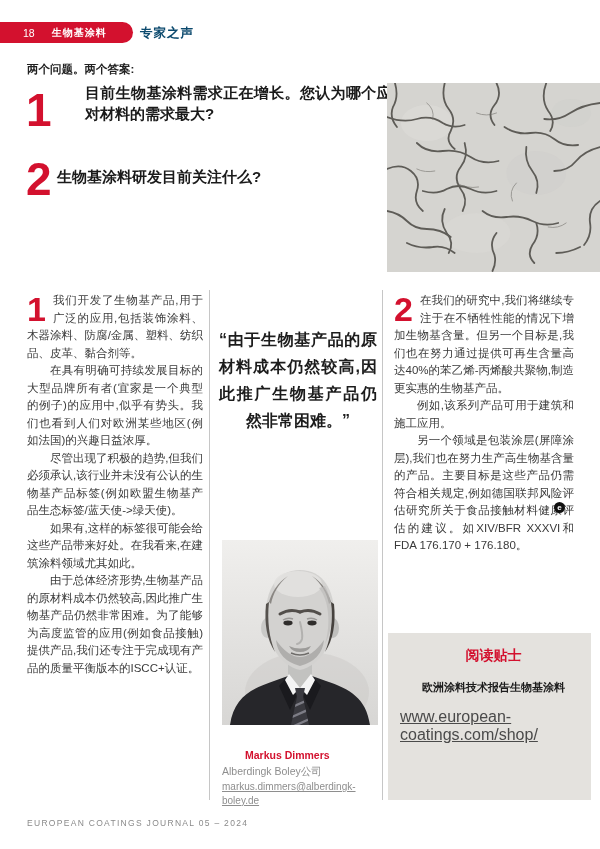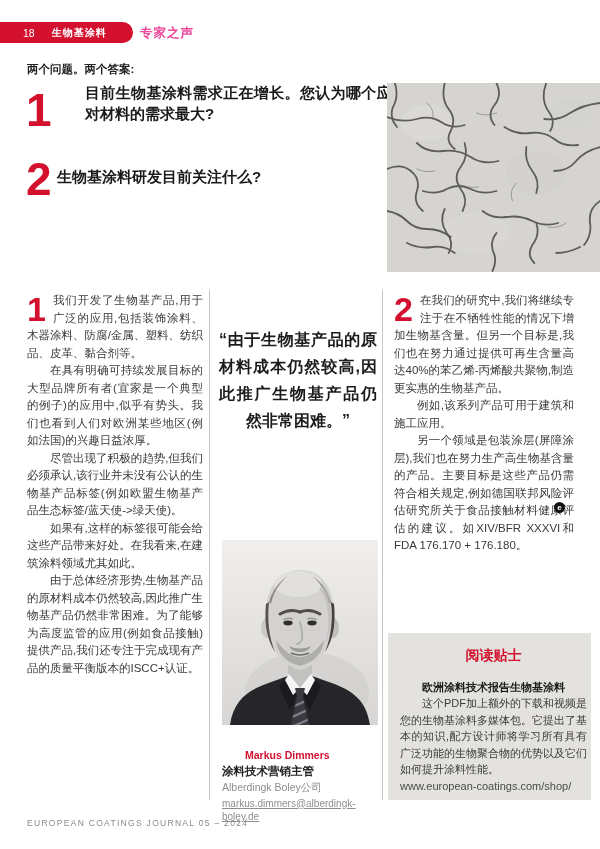--- a/index.html
+++ b/index.html
@@ -3,21 +3,21 @@
 <meta charset="utf-8">
 <style>
   html,body{margin:0;padding:0;background:#ffffff;}
   .page{position:relative;width:600px;height:849px;background:#ffffff;overflow:hidden;
         font-family:"Liberation Sans",sans-serif;color:#3c3c3c;}
   
   .redbar{position:absolute;left:0;top:22px;width:133px;height:21px;background:#d3112e;
           border-radius:0 11px 11px 0;display:flex;align-items:center;padding-left:23px;gap:17px;box-sizing:border-box;}
   .pagenum{color:#fff;font-size:10.5px;font-weight:400;}
   .section{color:#fff;font-size:10px;font-weight:700;letter-spacing:1px;}
-  .subsection{position:absolute;left:140px;top:25px;color:#ec4899;font-size:12.5px;font-weight:700;letter-spacing:1px;}
+  .subsection{position:absolute;left:140px;top:25px;color:#0c4a6e;font-size:12.5px;font-weight:700;letter-spacing:1px;}
   
   .intro{position:absolute;left:27px;top:62px;font-size:11.5px;font-weight:700;color:#222;text-align:right;}
   .qnum{position:absolute;left:26px;color:#d3112e;font-weight:700;font-size:46px;line-height:44px;}
   .qtext{position:absolute;left:57px;width:322px;font-size:15px;line-height:21px;font-weight:700;color:#1a1a1a;text-align:justify;}
   #q1n{top:88px;} #q1t{top:82px;margin-left:28px;}
   #q2n{top:157px;} #q2t{top:166px;}
   
   .photo{position:absolute;left:387px;top:83px;width:213px;height:189px;}
   
   .col{position:absolute;top:292px;font-size:11.5px;line-height:17.5px;text-align:justify;color:#3a3a3a;}
@@ -40,21 +40,21 @@
   .cap-email{color:#8e8e8e;font-size:10px;text-decoration:underline;cursor:pointer;}
   
   .endmark{position:absolute;left:554px;top:502px;width:11px;height:11px;border-radius:50%;background:#111;
            color:#fff;font-size:8px;line-height:11px;text-align:center;font-weight:700;}
   
   .tipbox{position:absolute;left:388px;top:633px;width:203px;height:167px;background:#e4e2de;box-sizing:border-box;
           padding:14px 4px 0 12px;}
   .tip-title{color:#d3112e;font-weight:700;font-size:14px;text-align:center;margin-bottom:15px;}
   .tip-sub{color:#1d1d1d;font-weight:700;font-size:11px;text-align:center;margin-bottom:0;}
   .tip-body{color:#3a3a3a;font-size:11px;line-height:16.5px;text-align:justify;text-indent:2em;}
-  .tip-url{margin-top:2px;color:#4a4a4a;font-size:11px;cursor:pointer;}
+  .tip-url{margin-top:13px;color:#4a4a4a;font-size:16px;text-decoration:underline;cursor:pointer;}
   
   .footer{position:absolute;left:27px;top:818px;color:#8a8a8a;font-size:8.5px;letter-spacing:1.3px;}
 </style>
 </head>
 <body>
 
 <div class="page">
 
   <div class="redbar">
     <span class="pagenum">18</span>
@@ -162,35 +162,33 @@
     <ellipse cx="90" cy="83" rx="4.6" ry="2.4" fill="#2f2d2b"></ellipse>
     <path d="M61,80 q5,-3 10,-1 M85,79 q5,-2 10,1" stroke="#9b9997" stroke-width="1.4" fill="none"></path>
     <path d="M78,82 q3,12 2,17 q-1,4 -5,5" stroke="#b2b1af" stroke-width="2" fill="none" stroke-linecap="round"></path>
     <path d="M54,100 Q78,134 102,100 Q100,120 78,126 Q56,120 54,100 Z" fill="#a09e9c" opacity="0.7"></path>
     <path d="M67,106 q11,5 22,0 q-3,6 -11,6 q-8,0 -11,-6 Z" fill="#8f8d8b" opacity="0.8"></path>
     <path d="M69,113 q9,4 18,0" stroke="#6e6c6a" stroke-width="1.6" fill="none"></path>
   </svg>
 
   <div class="caption">
     <div class="cap-name">Markus Dimmers</div>
-    <div class="cap-title">涂料技术营销主管</div>
     <div class="cap-company">Alberdingk Boley公司</div>
     <div class="cap-email">markus.dimmers@alberdingk-boley.de</div>
   </div>
 
   <div class="col" id="rightcol">
     <p class="first"><span class="dropcap">2</span><span>在我们的研究中,我们将继续专注于在不牺牲性能的情况下增加生物基含量。但另一个目标是,我们也在努力通过提供可再生含量高达40%的苯乙烯-丙烯酸共聚物,制造更实惠的生物基产品。</span></p>
     <p>例如,该系列产品可用于建筑和施工应用。</p>
     <p>另一个领域是包装涂层(屏障涂层),我们也在努力生产高生物基含量的产品。主要目标是这些产品仍需符合相关规定,例如德国联邦风险评估研究所关于食品接触材料健康评估的建议。如XIV/BFR XXXVI和FDA 176.170 + 176.180。</p>
   </div>
 
   <div class="endmark">e</div>
 
   <div class="tipbox">
     <div class="tip-title">阅读贴士</div>
     <div class="tip-sub">欧洲涂料技术报告生物基涂料</div>
-    <div class="tip-body">这个PDF加上额外的下载和视频是您的生物基涂料多媒体包。它提出了基本的知识,配方设计师将学习所有具有广泛功能的生物聚合物的优势以及它们如何提升涂料性能。</div>
     <div class="tip-url">www.european-coatings.com/shop/</div>
   </div>
 
   <div class="footer">EUROPEAN COATINGS JOURNAL 05 – 2024</div>
 
 </div>
 
 </body></html>

